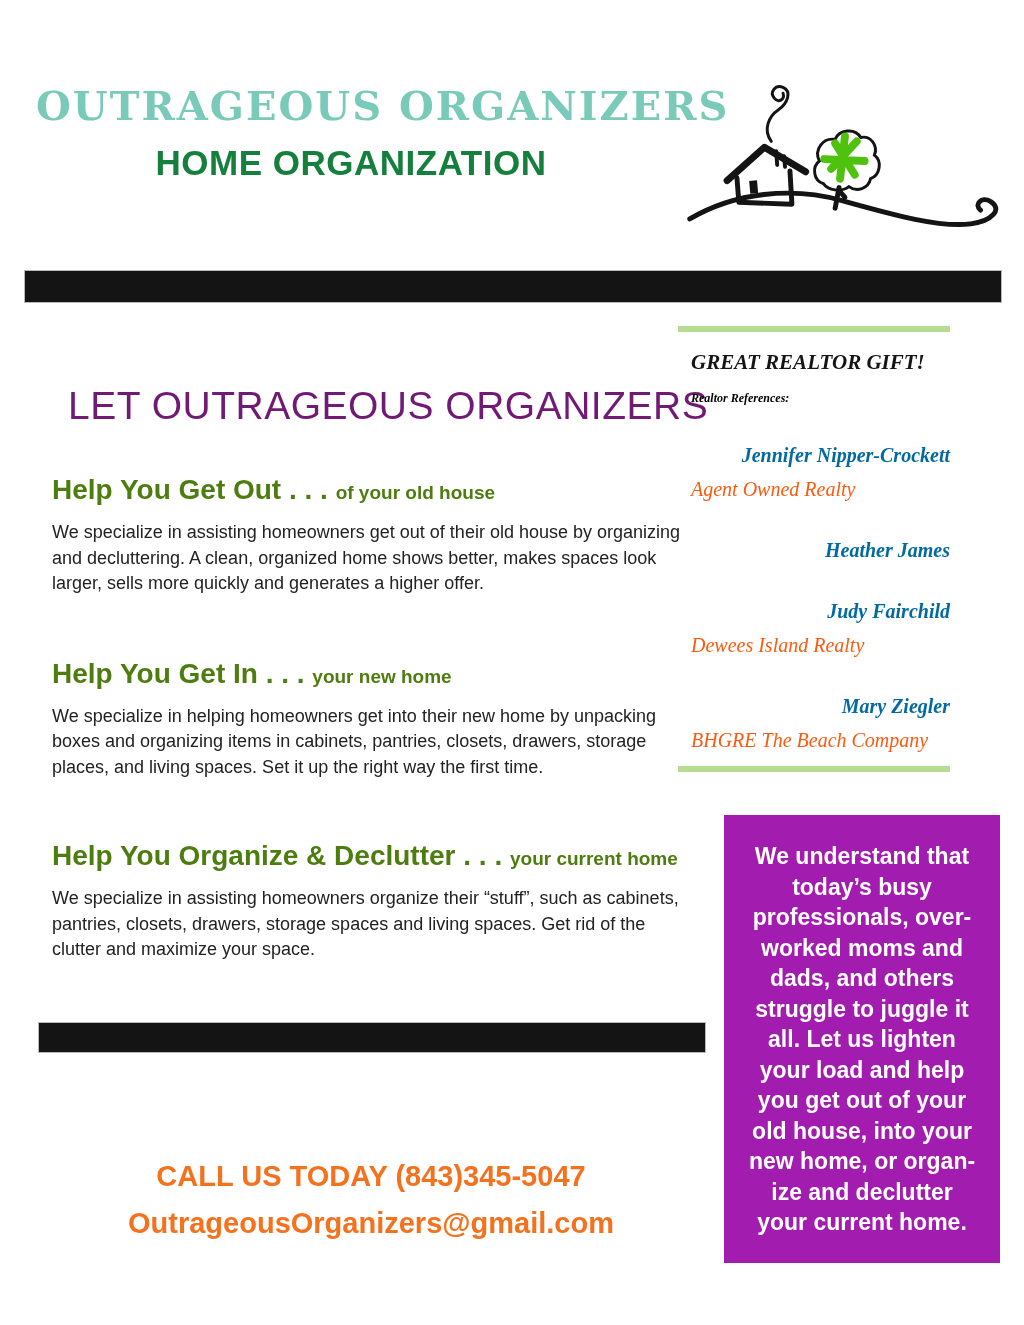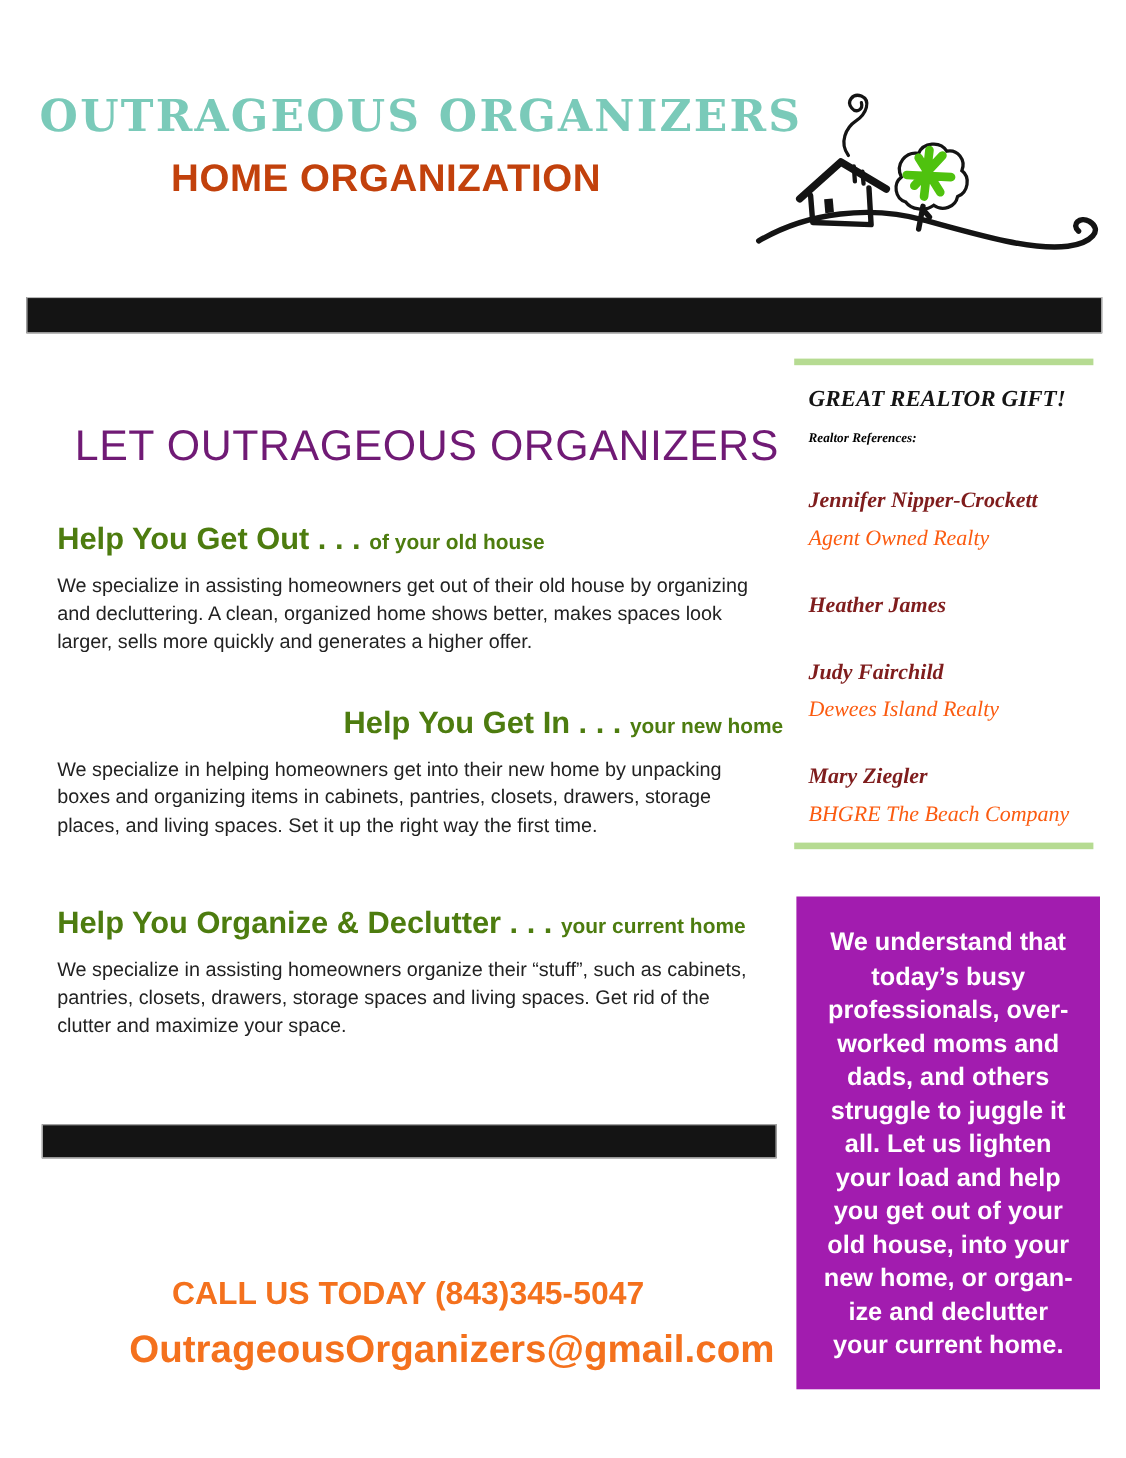--- a/index.html
+++ b/index.html
@@ -3,60 +3,60 @@
 <meta charset="utf-8">
 <style>
   html,body{margin:0;padding:0;background:#ffffff;}
   .page{position:relative;width:1024px;height:1325px;background:#ffffff;overflow:hidden;
         font-family:"Liberation Sans", sans-serif;color:#1c1c1c;}
 
   
   .header-left{position:absolute;left:36px;top:82px;width:630px;text-align:center;}
   .script-title{font-family:"DejaVu Serif", serif;font-weight:bold;font-size:40px;
                 color:#7ACAB9;letter-spacing:2px;white-space:nowrap;}
-  .home-org{margin-top:14px;font-size:35px;font-weight:bold;color:#c2410c;letter-spacing:.5px;}
+  .home-org{margin-top:14px;font-size:35px;font-weight:bold;color:#15803d;letter-spacing:.5px;}
   .logo{position:absolute;left:676px;top:78px;width:334px;height:168px;}
 
   
   .bar{background:#141414;border:1px solid #b9b9b9;position:absolute;}
   .bar-top{left:24px;top:270px;width:976px;height:31px;}
   .bar-bottom{left:38px;top:1022px;width:666px;height:29px;}
 
   
   .main{position:absolute;left:52px;top:368px;width:660px;}
   .headline{margin:16px;font-size:39px;font-weight:400;color:#701a75;letter-spacing:.5px;white-space:nowrap;}
   .section-title{margin:0;font-weight:bold;font-size:28px;color:#4d7c0f;white-space:nowrap;}
   .section-title .suffix{font-size:19px;}
   .sec1{margin-top:46px;}
-  .sec2{margin-top:44px;text-align:right;}
+  .sec2{margin-top:61px;}
   .sec3{margin-top:60px;}
   .body-text{margin:14px 0 0 0;font-size:18px;line-height:25.5px;color:#222;width:640px;}
 
   
-  .sidebar{position:absolute;left:722px;top:326px;width:272px;}
+  .sidebar{position:absolute;left:678px;top:326px;width:272px;}
   .rule{height:6px;background:#B6DB92;}
   .rule2{margin-top:14px;}
   .serif{font-family:"Liberation Serif", serif;font-style:italic;}
   .gift{margin:18px 0 0 13px;font-size:21px;font-weight:bold;color:#151515;}
   .refs{margin:16px 0 0 13px;font-size:12px;font-weight:bold;color:#000000;}
   .realtor{margin:38px 0 0 13px;}
-  .realtor .name{font-size:20px;font-weight:bold;color:#7f1d1d;}
+  .realtor .name{font-size:20px;font-weight:bold;color:#0369a1;text-align:right;}
   .realtor .company{margin-top:11px;font-size:20px;color:#FB5B10;}
 
   
   .promo-box{position:absolute;left:724px;top:815px;width:276px;height:448px;background:#a21caf;
              display:flex;justify-content:center;}
   .promo{margin-top:26px;font-size:23px;line-height:30.5px;font-weight:bold;color:#ffffff;
          text-align:center;white-space:pre-line;}
 
   
   .call{position:absolute;left:38px;top:1160px;width:666px;text-align:center;
         font-size:29px;font-weight:bold;color:#F4711D;}
-  .email{position:absolute;left:38px;top:1207px;width:666px;text-align:right;
-         font-size:35px;font-weight:bold;color:#F4711D;}
+  .email{position:absolute;left:38px;top:1207px;width:666px;text-align:center;
+         font-size:29px;font-weight:bold;color:#F4711D;}
 </style>
 </head>
 <body>
 
 <div class="page">
 
   <div class="header-left">
     <div class="script-title">OUTRAGEOUS ORGANIZERS</div>
     <div class="home-org">HOME ORGANIZATION</div>
   </div>

